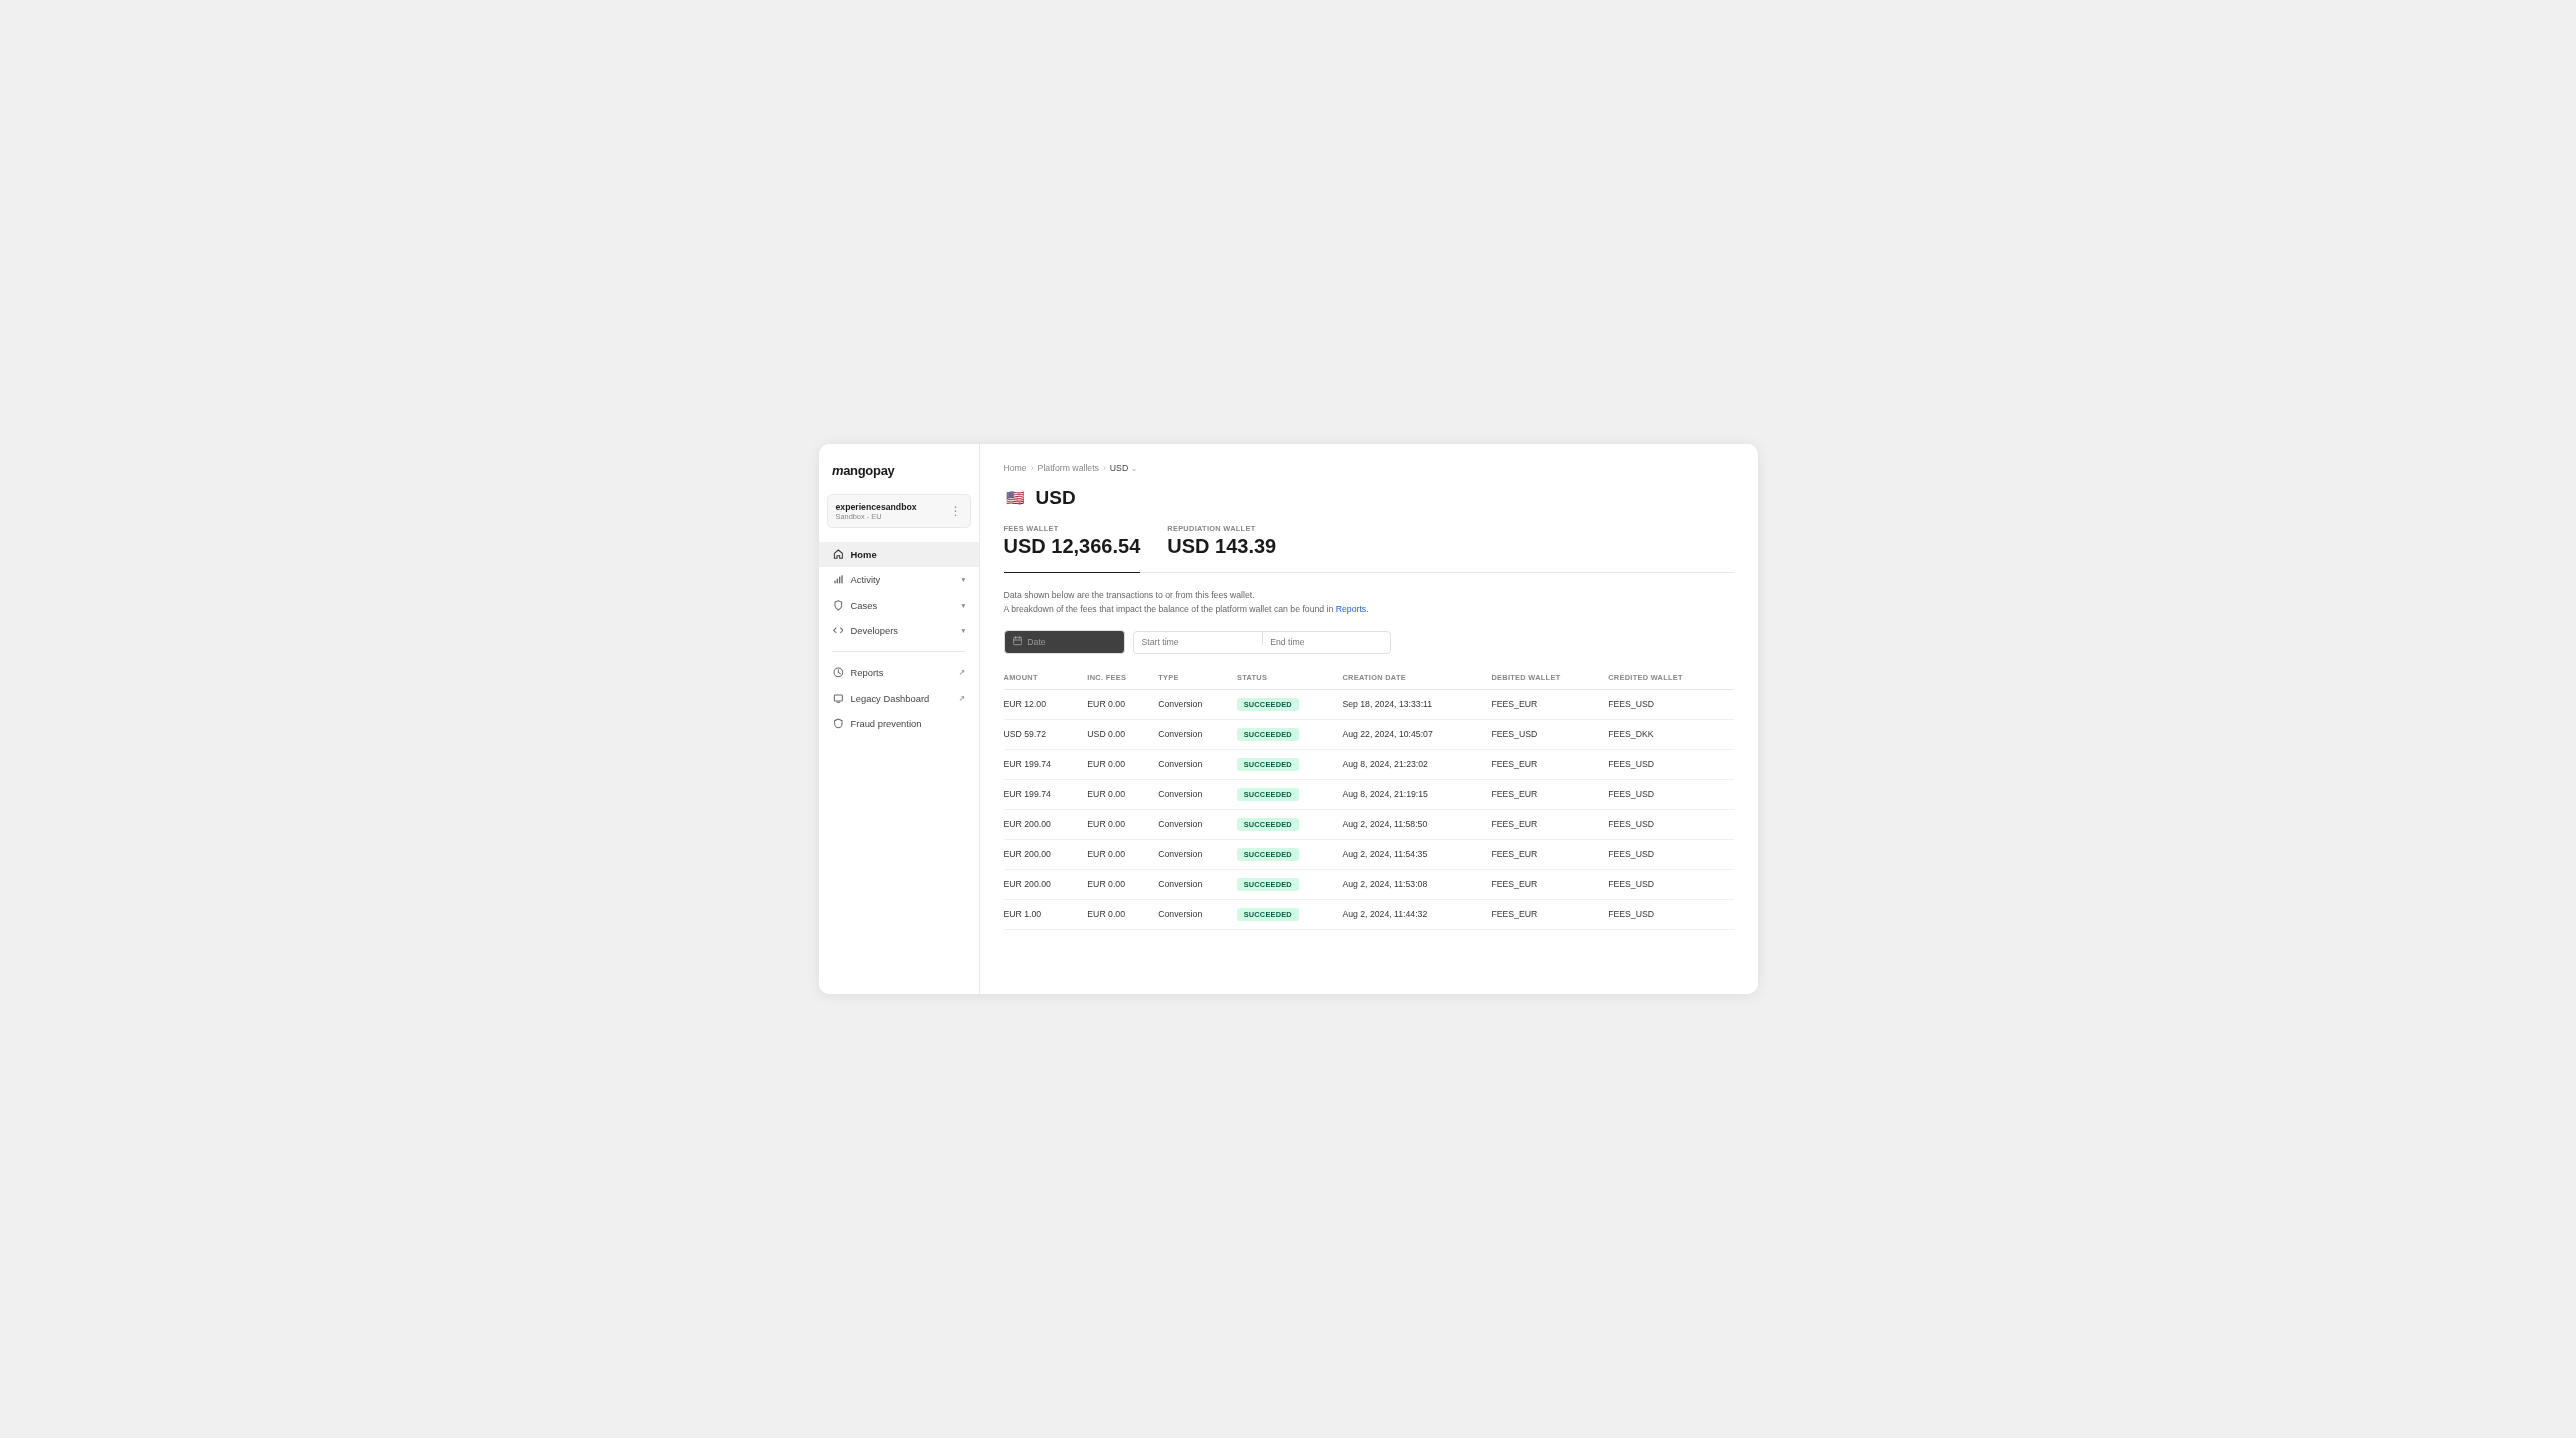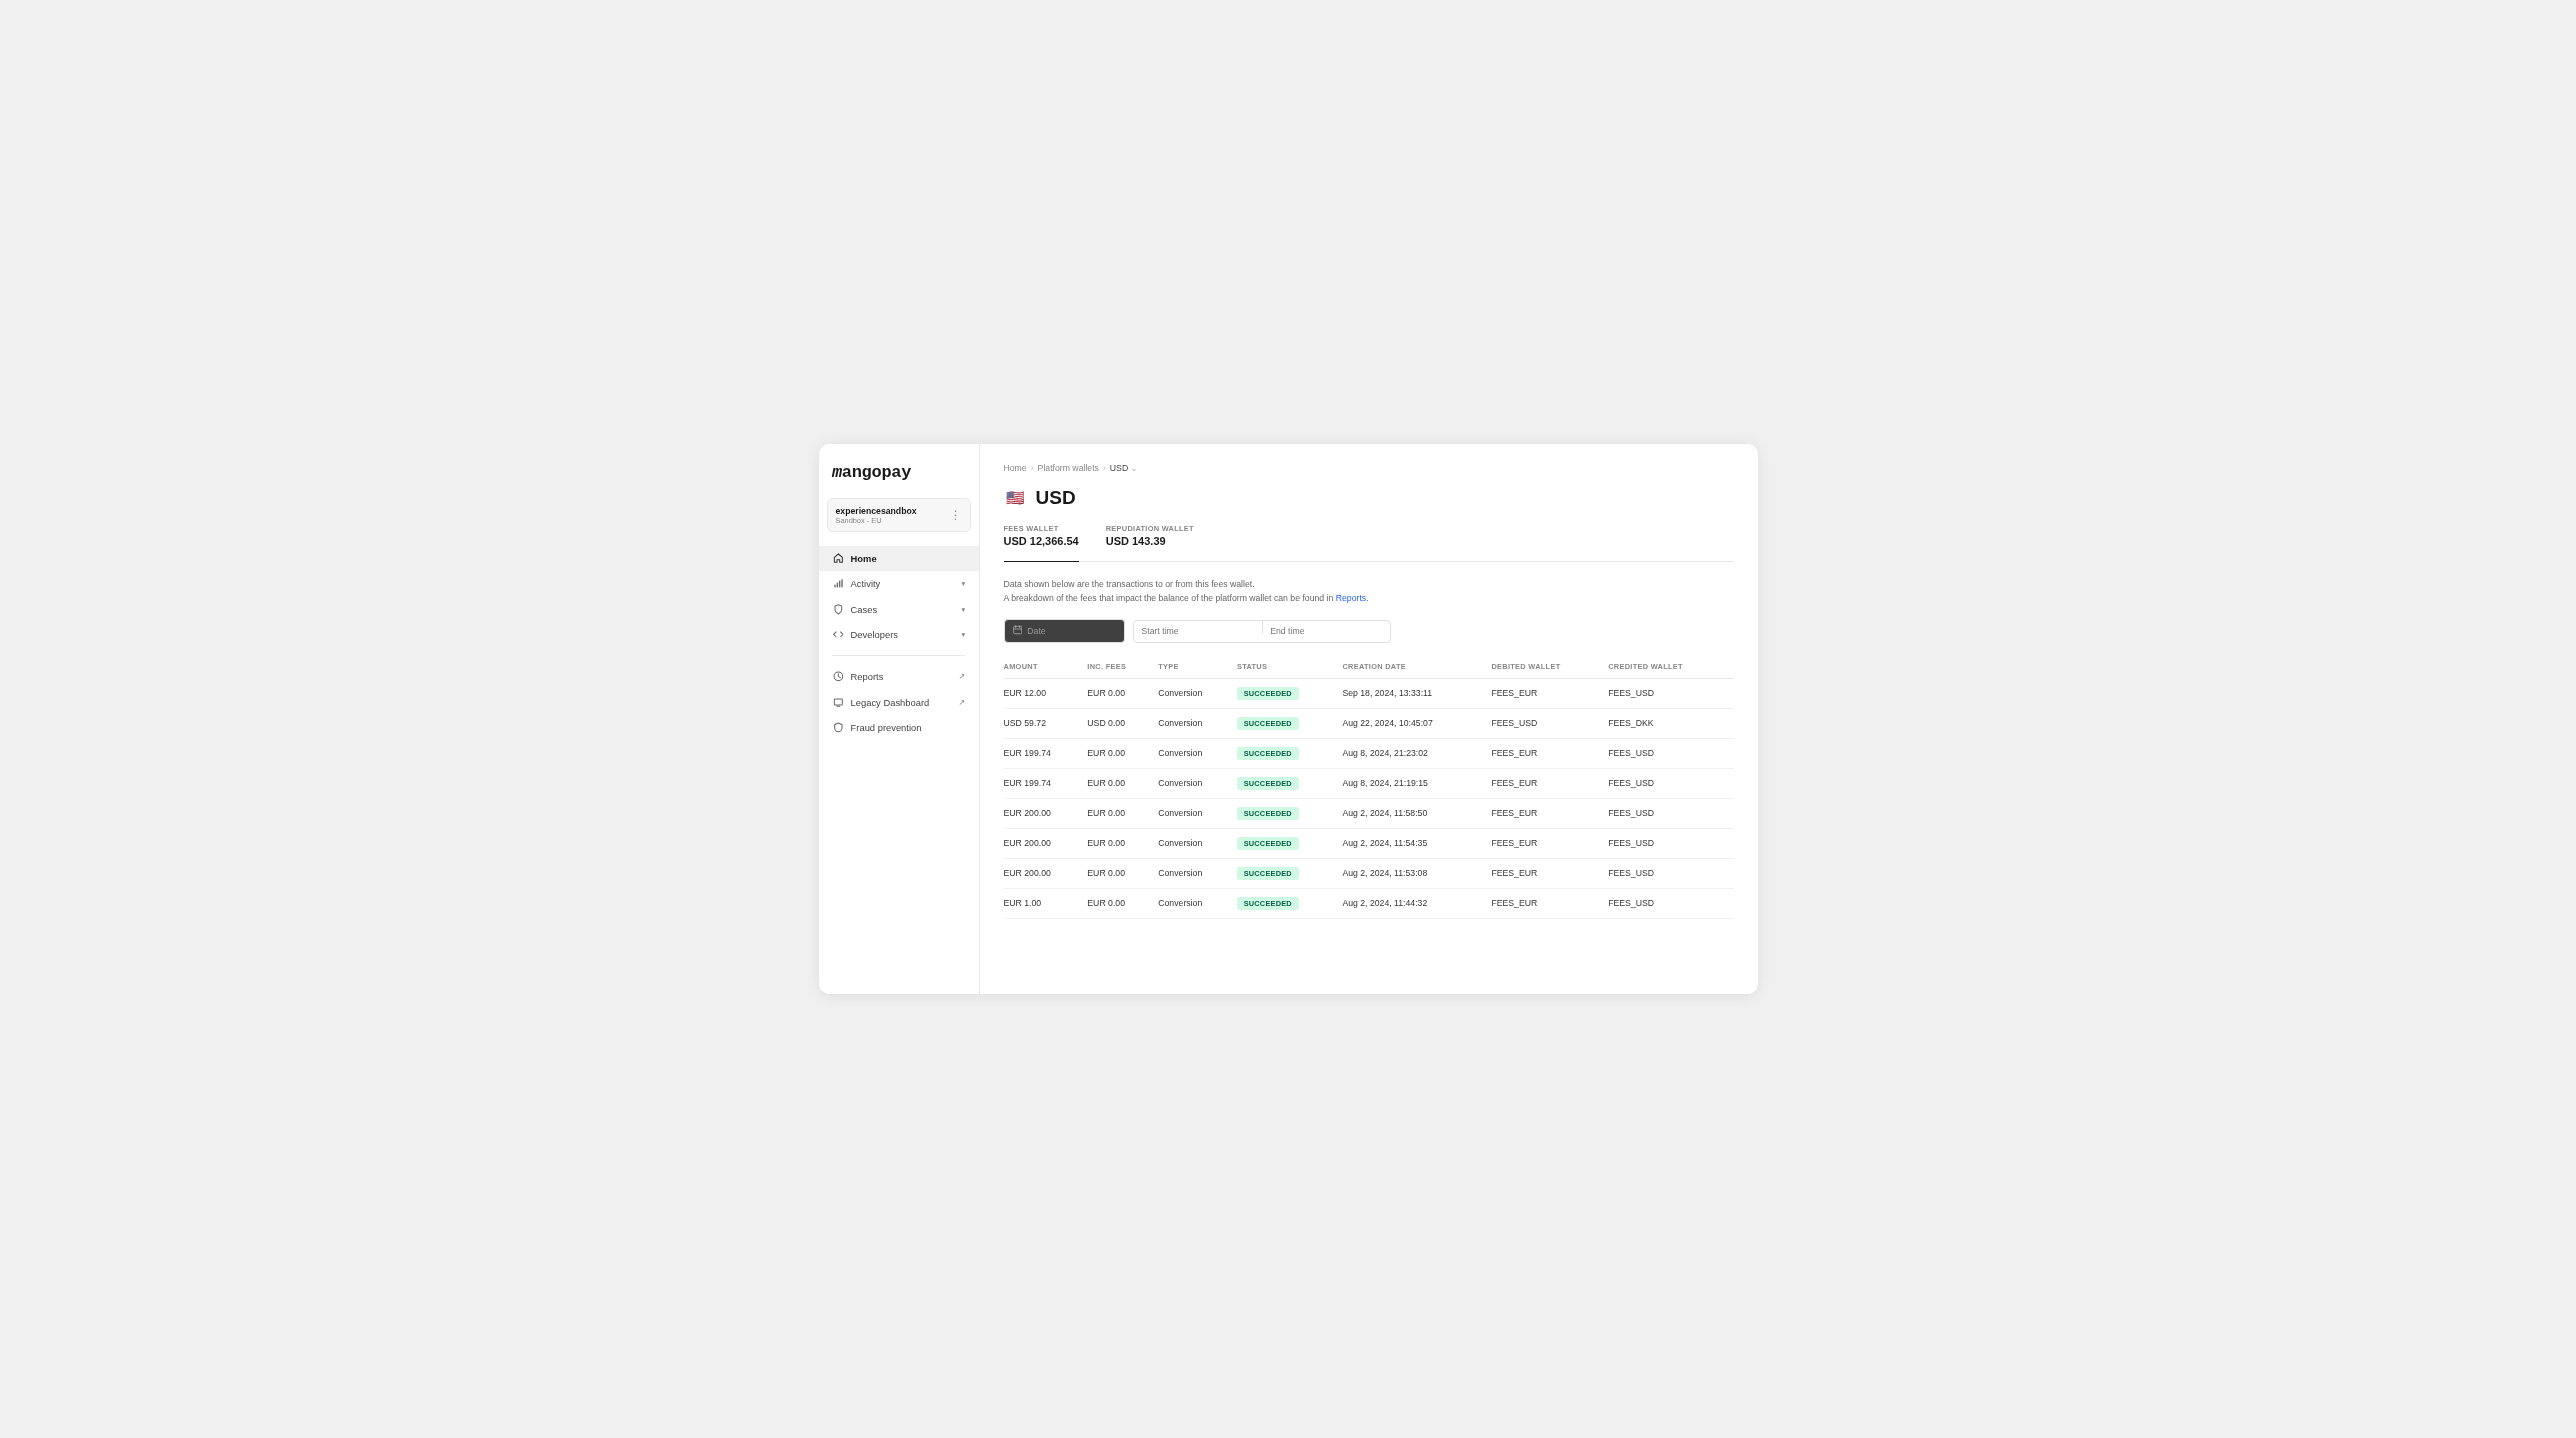--- a/index.html
+++ b/index.html
@@ -29,25 +29,24 @@
       background: #ffffff;
       display: flex;
       flex-direction: column;
       padding: 19px 0 16px 0;
       border-right: 0.7px solid #e8e8e8;
     }
     .sidebar-logo {
       padding: 0 13.4px 16px 13.4px;
     }
     .logo-text {
-      font-size: 17px;
+      font-size: 13px;
       font-weight: 800;
       letter-spacing: -0.3px;
       color: #1a1a1a;
-      font-family: Liberation Mono, monospace;
     }
     .logo-m {
       font-style: italic;
     }
     .account-selector {
       margin: 0 8px 13.4px 8px;
       background: #f7f7f7;
       border: 0.7px solid #e8e8e8;
       border-radius: 5.4px;
       padding: 6.7px 8px;
@@ -188,21 +187,21 @@
     }
     .wallet-label {
       font-size: 7.4px;
       font-weight: 600;
       color: #888;
       letter-spacing: 0.3px;
       text-transform: uppercase;
       margin-bottom: 2.7px;
     }
     .wallet-amount {
-      font-size: 11px;
+      font-size: 20px;
       font-weight: 700;
       color: #1a1a1a;
     }
     
     .info-text {
       font-size: 8.7px;
       color: #666;
       line-height: 1.6;
       margin-bottom: 13.4px;
     }

